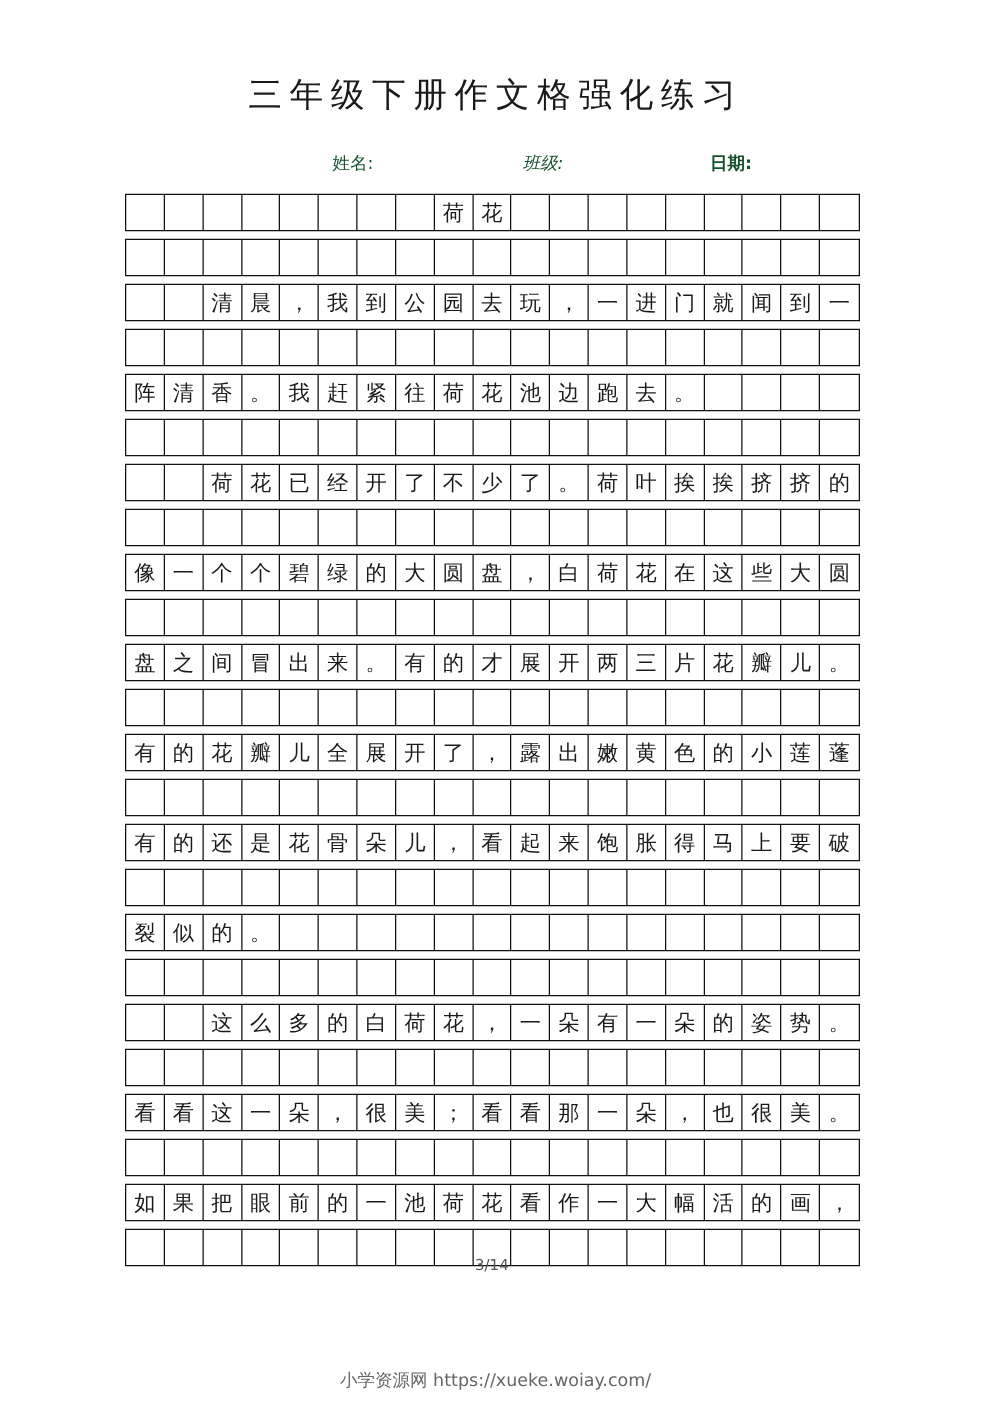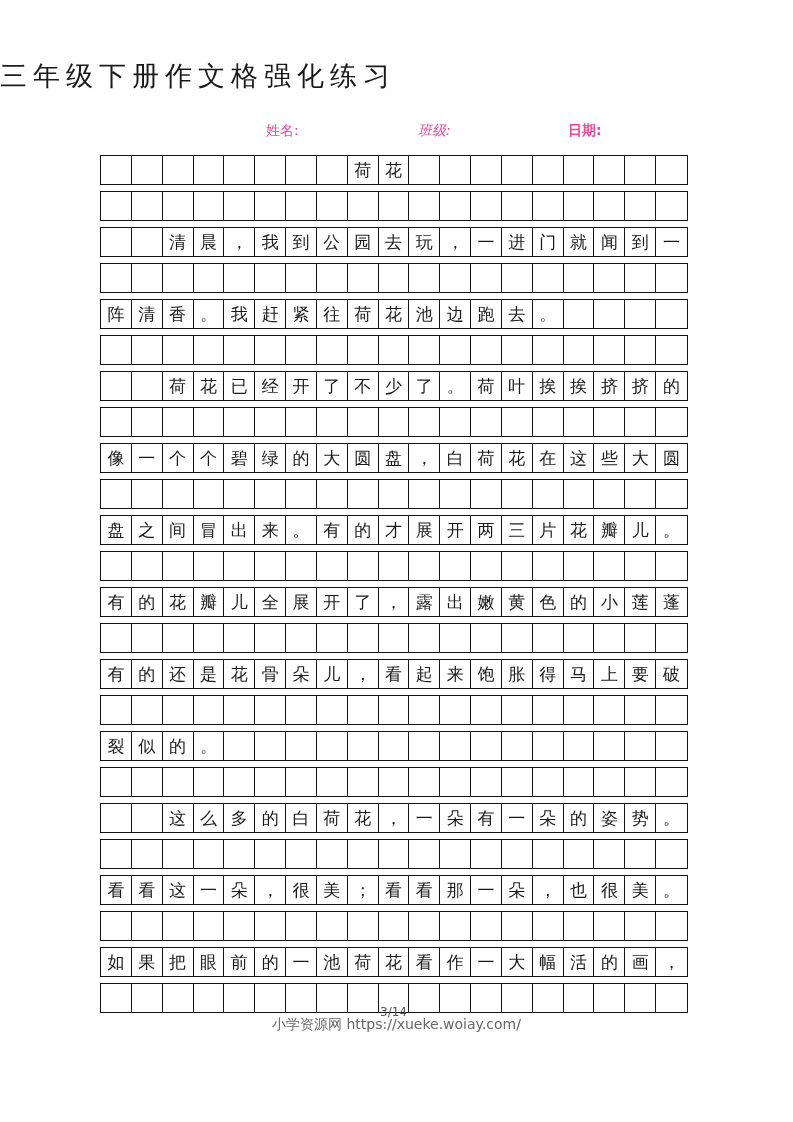--- a/index.html
+++ b/index.html
@@ -1,29 +1,29 @@
 <!DOCTYPE html>
 <html><head>
   <meta charset="utf-8">
   <style>
     html, body { margin: 0; padding: 0; background: #ffffff; }
     body { width: 793px; height: 1122px; position: relative; overflow: hidden;
            font-family: "DejaVu Serif", "Liberation Serif", serif; color: #111; }
-    .title { position: absolute; top: 58px; left: 0; width: 793px; 
+    .title { position: absolute; top: 58px; left: 0; width: 793px; text-align: center;
              font-size: 27px; letter-spacing: 6px; color: #1a1a1a; }
     .info { position: absolute; top: 122px; font-size: 14px;
-            font-family: "DejaVu Sans", "Liberation Sans", sans-serif; color: #ec4899; }
+            font-family: "DejaVu Sans", "Liberation Sans", sans-serif; color: #14532d; }
     .grid { position: absolute; left: 100px; top: 155px; width: 588px; }
     .row { display: grid; grid-template-columns: repeat(19, 1fr); height: 30px;
            border: 1px solid #111; box-sizing: border-box; margin-bottom: 6px; }
     .cell { border-right: 1px solid #111; box-sizing: border-box; display: flex;
             align-items: center; justify-content: center; font-size: 17px; color: #1a1a1a;
             font-family: "DejaVu Serif", "Liberation Serif", serif; }
     .cell:last-child { border-right: none; }
-    .footer { position: absolute; top: 1016px; left: 0; width: 793px; text-align: center;
+    .footer { position: absolute; top: 1096px; left: 0; width: 793px; text-align: center;
               font-size: 14px; color: #666; font-family: "DejaVu Sans", "Liberation Sans", sans-serif; }
     .pagenum { position: absolute; top: 1005px; left: 380px; font-size: 12px; color: #555;
                font-family: "DejaVu Sans", "Liberation Sans", sans-serif; }
   </style>
 </head>
 <body>
 
 <div class="title">三年级下册作文格强化练习</div>
 
 <div class="info" style="left:266px;">姓名:</div>

